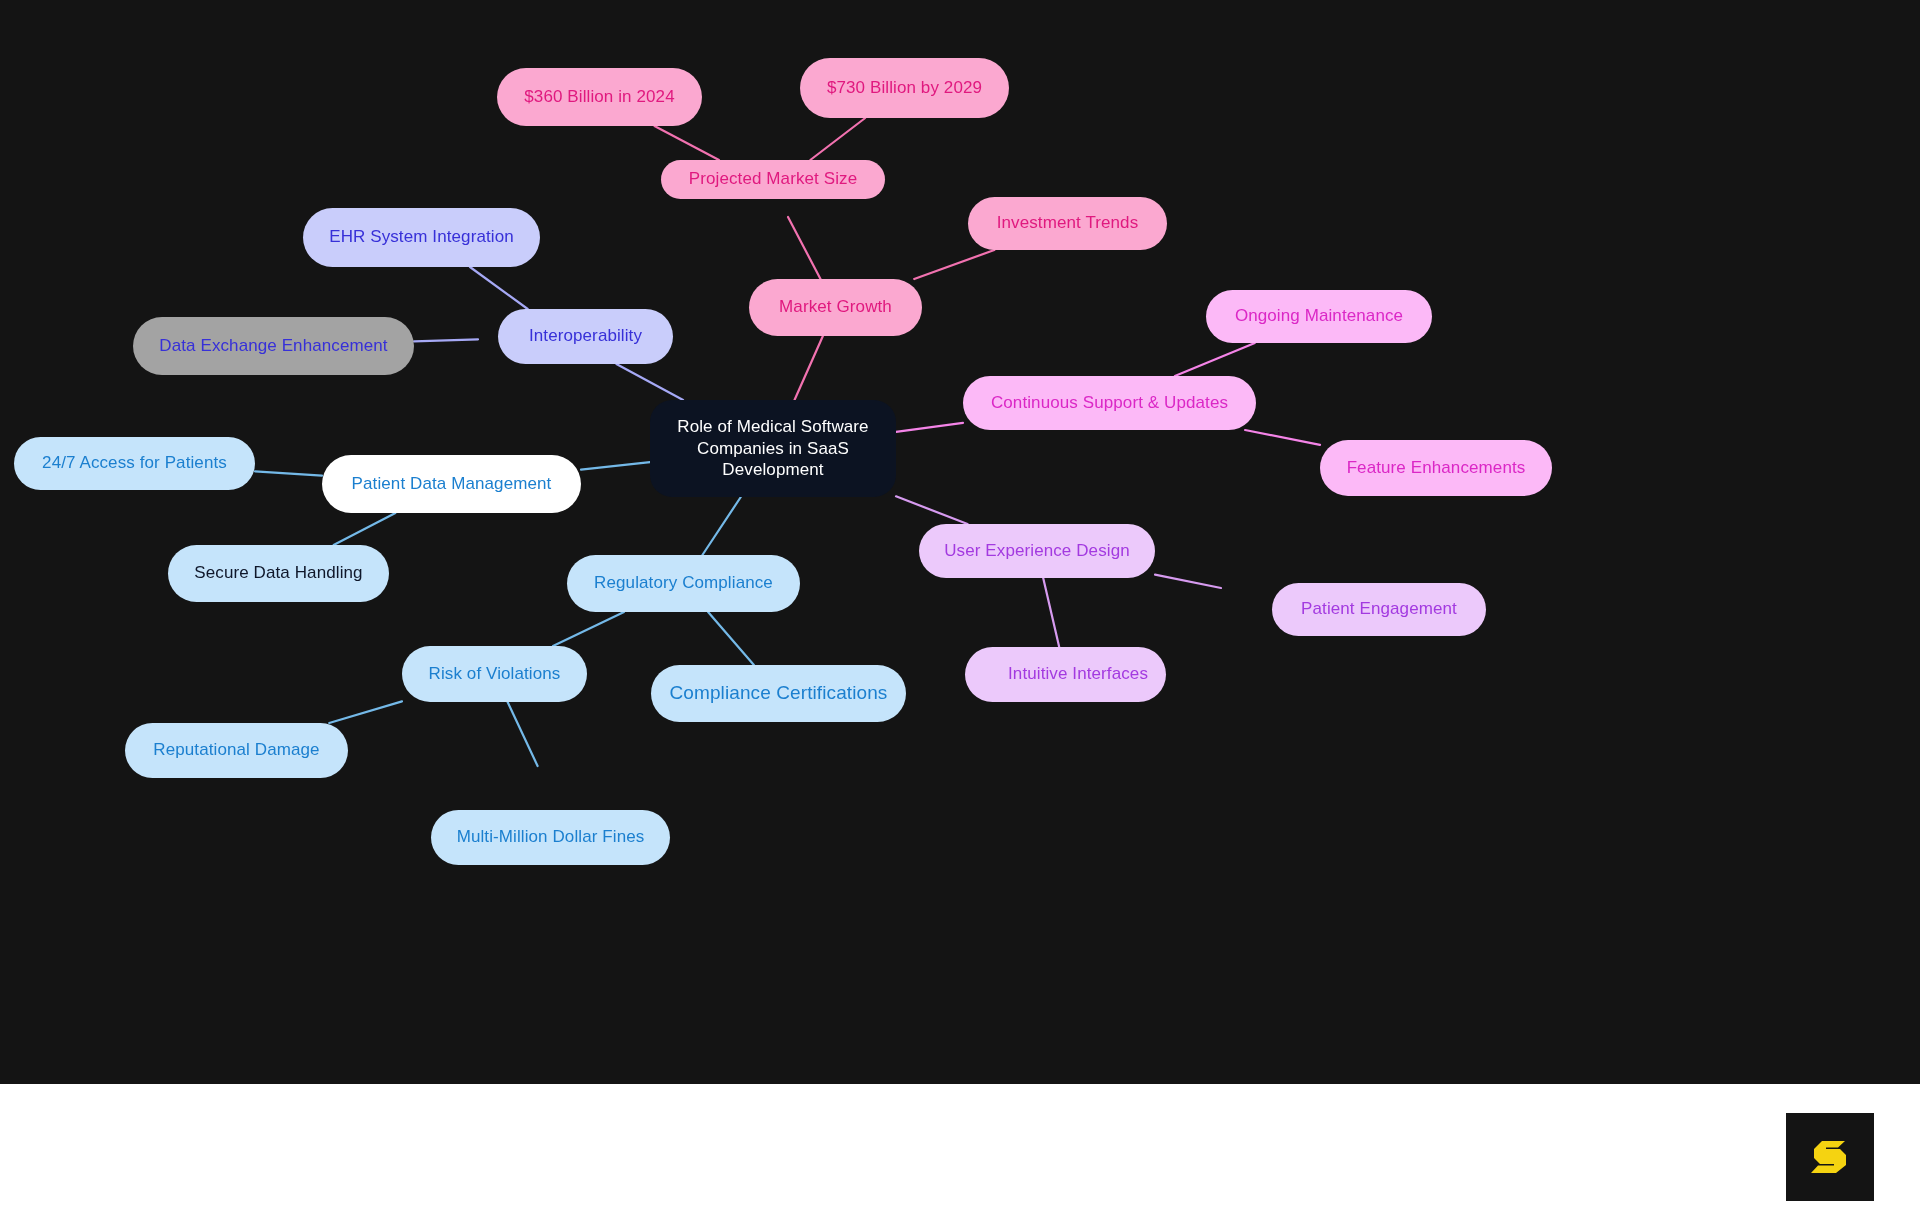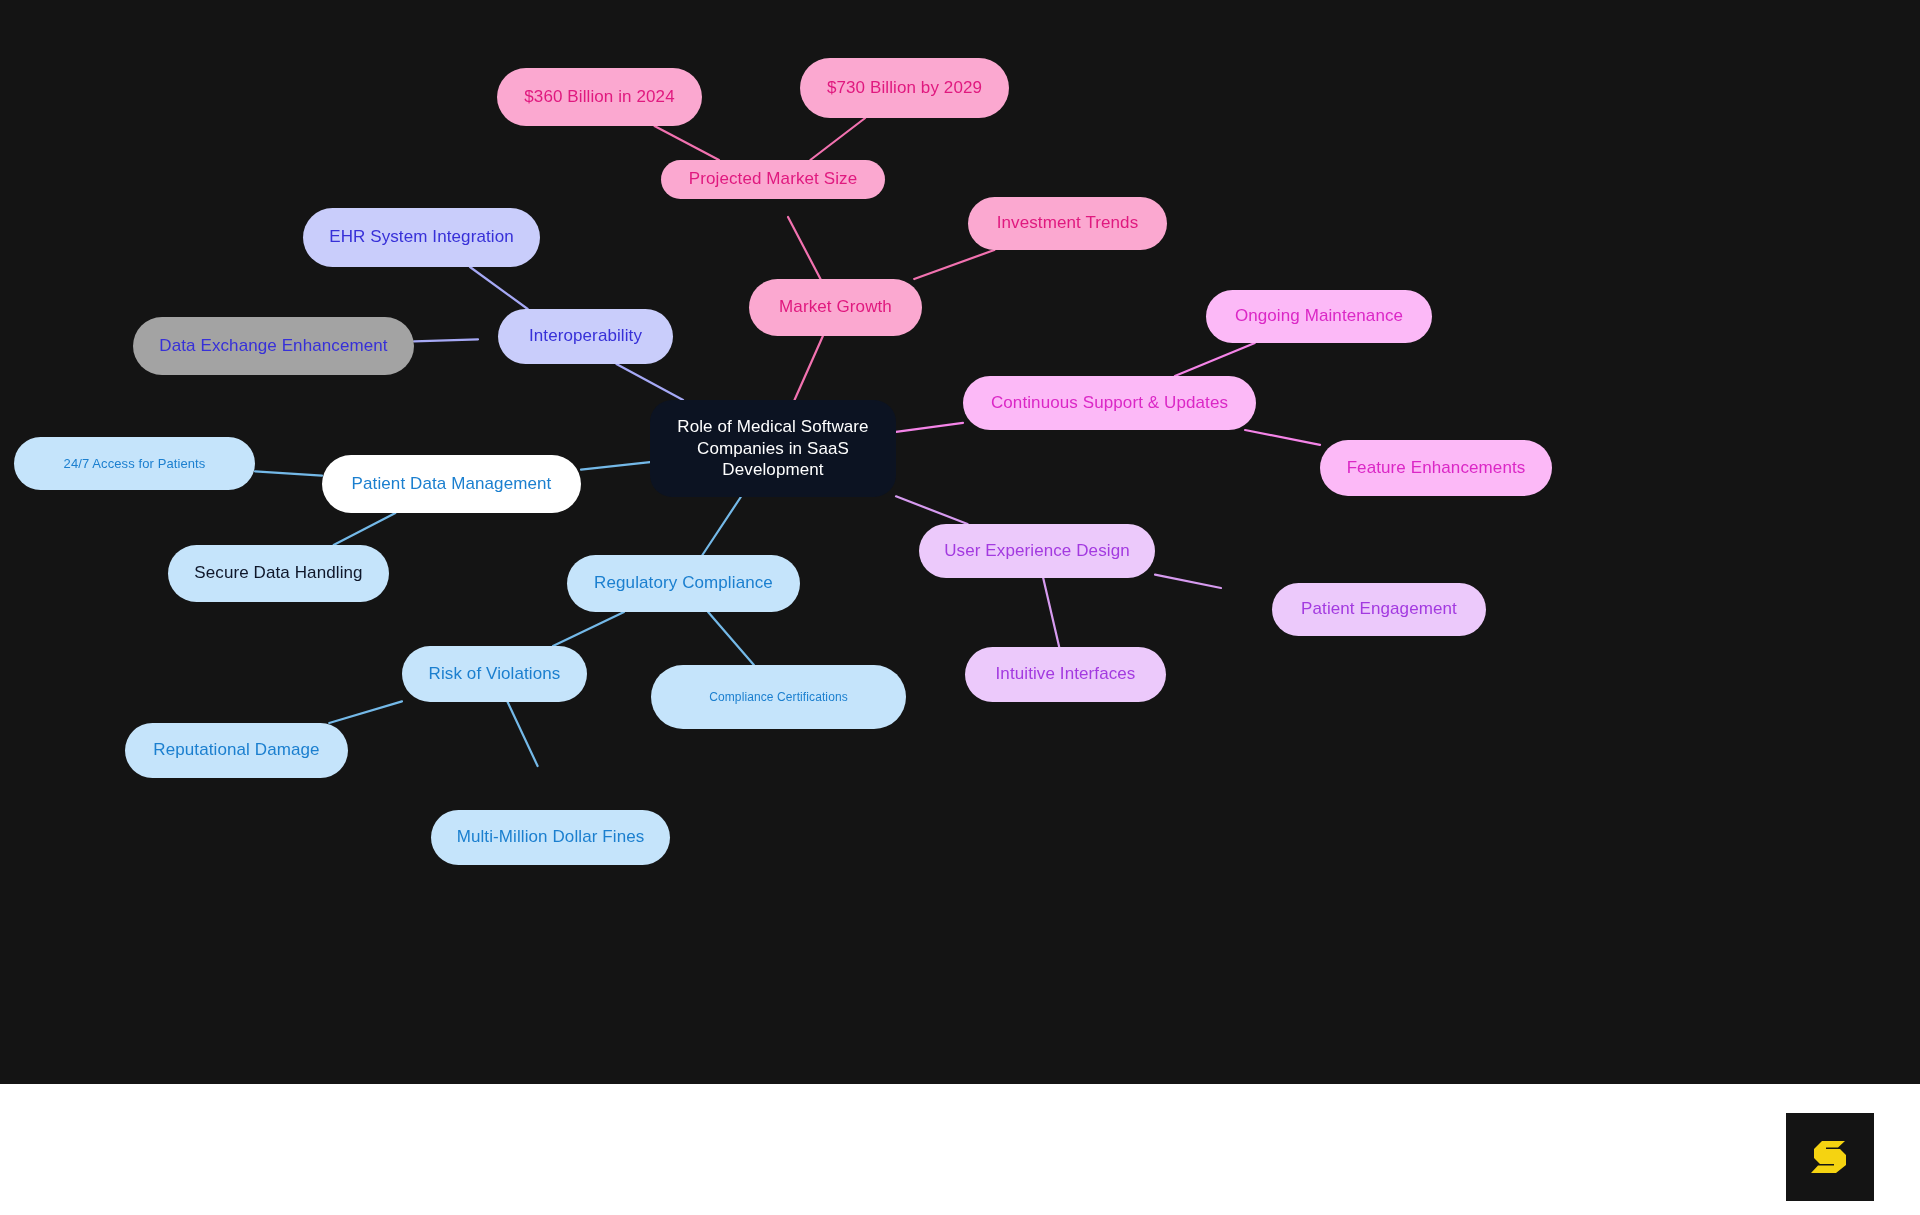--- a/index.html
+++ b/index.html
@@ -117,36 +117,36 @@
         </div>
         <div class="node" style="left: 303px; top: 208px; width: 237px; height: 59px; background: rgb(201, 205, 251); color: rgb(55, 48, 216); font-size: 17px; padding: 4px 18px;">
           <span>EHR System Integration</span>
         </div>
         <div class="node" style="left: 133px; top: 317px; width: 281px; height: 58px; background: #a3a3a3; color: rgb(55, 48, 216); font-size: 17px; padding: 4px 18px;">
           <span>Data Exchange Enhancement</span>
         </div>
         <div class="node" style="left: 498px; top: 309px; width: 175px; height: 55px; background: rgb(201, 205, 251); color: rgb(55, 48, 216); font-size: 17px; padding: 4px 18px;">
           <span>Interoperability</span>
         </div>
-        <div class="node" style="left: 14px; top: 437px; width: 241px; height: 53px; background: rgb(197, 228, 251); color: rgb(27, 127, 207); font-size: 13px; padding: 0 18px;">
+        <div class="node" style="left: 14px; top: 437px; width: 241px; height: 53px; background: rgb(197, 228, 251); color: rgb(27, 127, 207); font-size: 17px; padding: 0 18px;">
           <span>24/7 Access for Patients</span>
         </div>
         <div class="node" style="left: 322px; top: 455px; width: 259px; height: 58px; background: #ffffff; color: rgb(27, 127, 207); font-size: 17px; padding: 4px 18px;">
           <span>Patient Data Management</span>
         </div>
         <div class="node" style="left: 168px; top: 545px; width: 221px; height: 57px; background: rgb(197, 228, 251); color: #0f172a; font-size: 17px; padding: 4px 18px;">
           <span>Secure Data Handling</span>
         </div>
         <div class="node" style="left: 567px; top: 555px; width: 233px; height: 57px; background: rgb(197, 228, 251); color: rgb(27, 127, 207); font-size: 17px; padding: 4px 18px;">
           <span>Regulatory Compliance</span>
         </div>
         <div class="node" style="left: 402px; top: 646px; width: 185px; height: 56px; background: rgb(197, 228, 251); color: rgb(27, 127, 207); font-size: 17px; padding: 4px 18px;">
           <span>Risk of Violations</span>
         </div>
-        <div class="node" style="left: 651px; top: 665px; width: 255px; height: 64px; background: rgb(197, 228, 251); color: rgb(27, 127, 207); font-size: 12px; padding: 4px 18px;">
+        <div class="node" style="left: 651px; top: 665px; width: 255px; height: 57px; background: rgb(197, 228, 251); color: rgb(27, 127, 207); font-size: 19px; padding: 4px 18px;">
           <span>Compliance Certifications</span>
         </div>
         <div class="node" style="left: 125px; top: 723px; width: 223px; height: 55px; background: rgb(197, 228, 251); color: rgb(27, 127, 207); font-size: 17px; padding: 4px 18px;">
           <span>Reputational Damage</span>
         </div>
         <div class="node" style="left: 431px; top: 766px; width: 239px; height: 55px; background: rgb(197, 228, 251); color: rgb(27, 127, 207); font-size: 17px; padding: 4px 18px; margin-top: 44px;">
           <span>Multi-Million Dollar Fines</span>
         </div>
         <div class="node" style="left: 963px; top: 376px; width: 293px; height: 54px; background: rgb(252, 185, 247); color: rgb(219, 39, 198); font-size: 17px; padding: 4px 18px;">
           <span>Continuous Support &amp; Updates</span>
@@ -156,21 +156,21 @@
         </div>
         <div class="node" style="left: 1320px; top: 440px; width: 232px; height: 56px; background: rgb(252, 185, 247); color: rgb(219, 39, 198); font-size: 17px; padding: 4px 18px;">
           <span>Feature Enhancements</span>
         </div>
         <div class="node" style="left: 919px; top: 524px; width: 236px; height: 54px; background: rgb(236, 201, 251); color: rgb(163, 58, 224); font-size: 17px; padding: 4px 18px;">
           <span>User Experience Design</span>
         </div>
         <div class="node" style="left: 1272px; top: 583px; width: 214px; height: 53px; background: rgb(236, 201, 251); color: rgb(163, 58, 224); font-size: 17px; padding: 0 18px;">
           <span>Patient Engagement</span>
         </div>
-        <div class="node" style="left: 965px; top: 647px; width: 201px; height: 55px; background: rgb(236, 201, 251); color: rgb(163, 58, 224); font-size: 17px; padding: 4px 18px;">
+        <div class="node" style="left: 965px; top: 647px; width: 201px; height: 55px; background: rgb(236, 201, 251); color: rgb(163, 58, 224); font-size: 17px; padding: 4px 18px; justify-content: flex-end;">
           <span>Intuitive Interfaces</span>
         </div>
       </div>
   </div>
 
   <div class="logo-box" style="background: rgb(20, 20, 20);">
     <svg class="logo-glyph" width="46" height="46" viewBox="0 0 46 46">
       <path id="logo-path" d="M38 7 L15 7 L7 15 L7 24 L13 30 L27 30 L27 31.5 L11 31.5 L4 39 L29 39 L39 31 L39 21 L33 15 L19 15 L19 13.5 L31 13.5 Z" fill="#f5d311"></path>
     </svg>
   </div>

